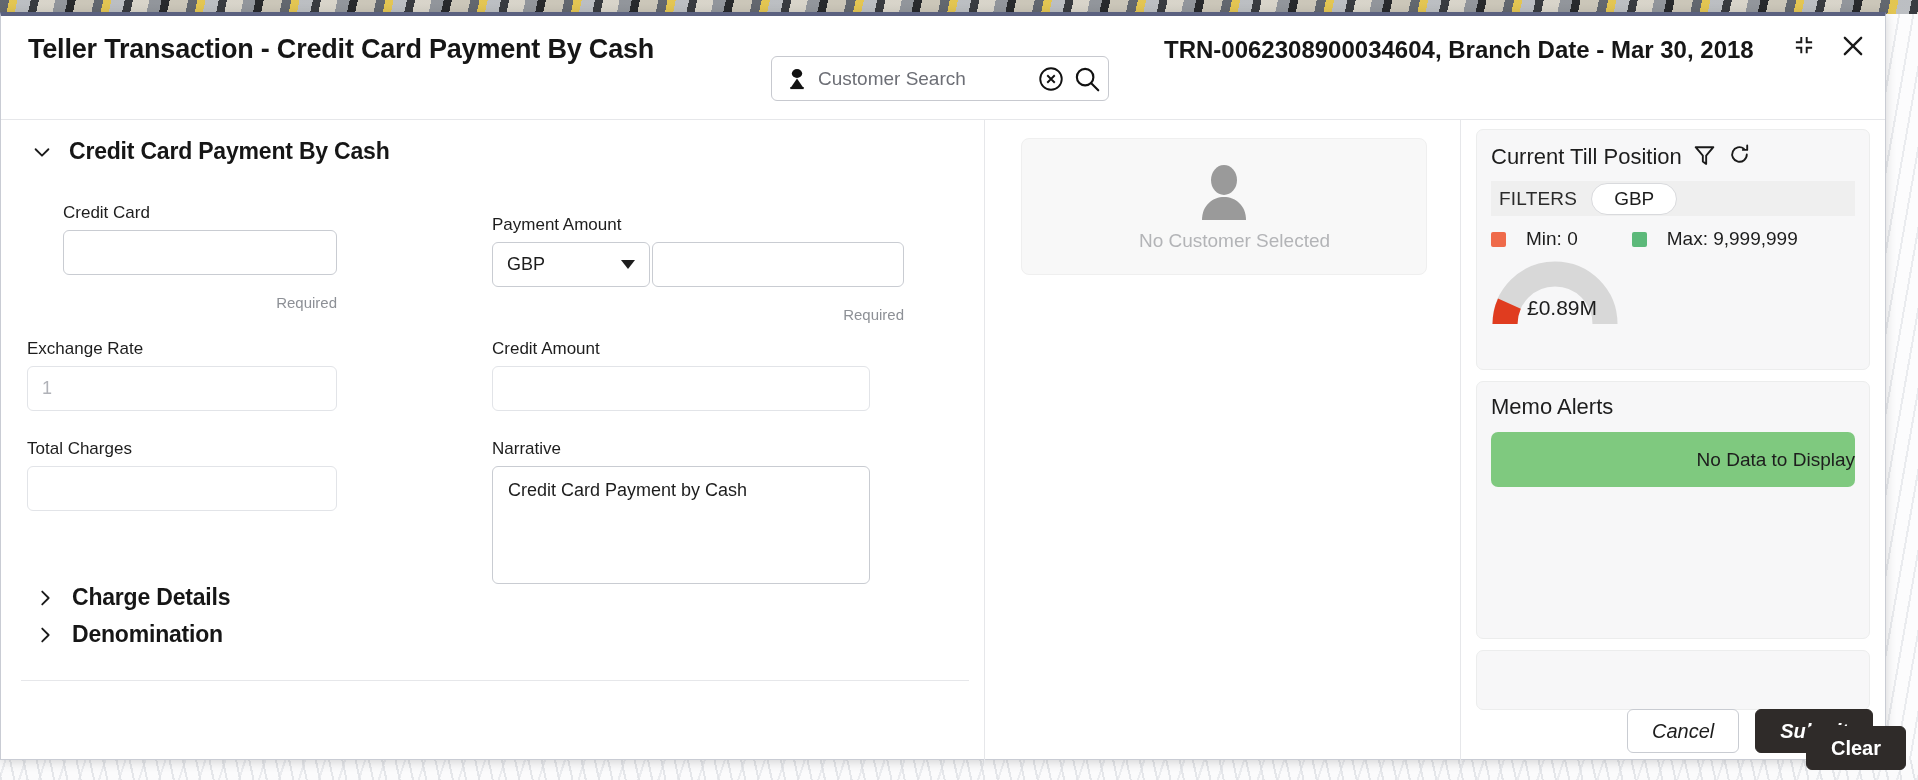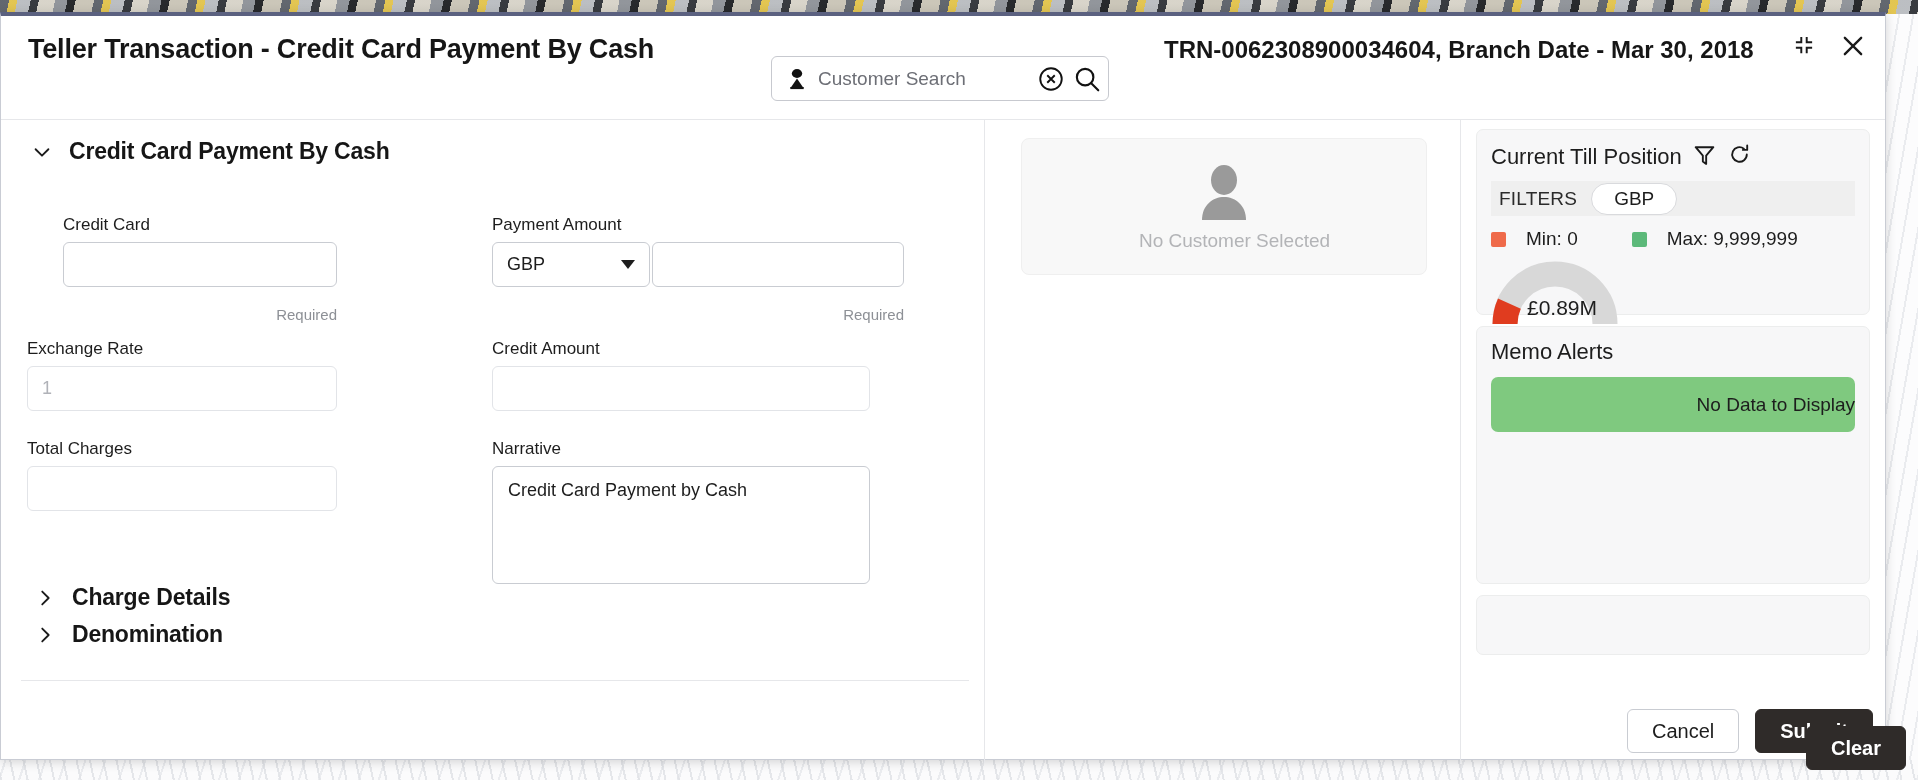--- a/index.html
+++ b/index.html
@@ -162,21 +162,21 @@
     padding: 0 14px;
     font-size: 18px; color: #1d1d1d;
   }
   .text-input.soft { border-color: #e2e4e8; }
   .text-input .ph { color: #b0b2b8; }
   .required-note {
     font-size: 15px; color: #8d9096;
     text-align: right; margin-top: 19px;
   }
 
-  #fld-credit-card  { position: absolute; left: 26px;  top: 96px;  width: 310px; padding-left: 36px; }
+  #fld-credit-card  { position: absolute; left: 26px;  top: 84px;  width: 310px; padding-left: 36px; }
   #fld-exchange     { position: absolute; left: 26px;  top: 220px; width: 310px; }
   #fld-total-charge { position: absolute; left: 26px;  top: 320px; width: 310px; }
   #fld-payment      { position: absolute; left: 491px; top: 96px;  width: 412px; }
   #fld-credit-amt   { position: absolute; left: 491px; top: 220px; width: 378px; }
   #fld-narrative    { position: absolute; left: 491px; top: 320px; width: 378px; }
 
   .amount-row { display: flex; }
   #currency-select {
     width: 158px; height: 45px;
     border: 1px solid #c9ccd2; border-radius: 6px;
@@ -221,21 +221,21 @@
     background: #f7f7f8;
     border: 1px solid #eceded;
     border-radius: 7px;
     padding: 12px 14px 14px;
     margin-bottom: 11px;
   }
   .widget-title-row { display: flex; align-items: center; gap: 10px; }
   .widget-title { font-size: 22px; color: #1d1d1d; }
   .widget-icon { cursor: pointer; }
 
-  #till-card { height: 186px; position: relative; }
+  #till-card { height: 241px; position: relative; }
   #filters-bar {
     margin-top: 10px;
     height: 35px;
     background: #efefef;
     display: flex; align-items: center; gap: 14px;
     padding-left: 8px;
   }
   #filters-label { font-size: 19px; color: #2b2b2b; letter-spacing: .2px; }
   #currency-pill {
     background: #fff;
@@ -272,20 +272,21 @@
     background: #f7f7f8; border: 1px solid #eceded;
     border-radius: 7px; height: 60px;
   }
 
   
   #footer-actions {
     position: absolute;
     right: 12px; bottom: 10px;
     display: flex; align-items: center; gap: 16px;
     z-index: 5;
+    font-style: italic;
   }
   .btn {
     height: 44px;
     padding: 0 24px;
     border-radius: 6px;
     font-size: 20px; font-weight: bold;
     display: flex; align-items: center; justify-content: center;
     cursor: pointer;
   }
   .btn-outline {

